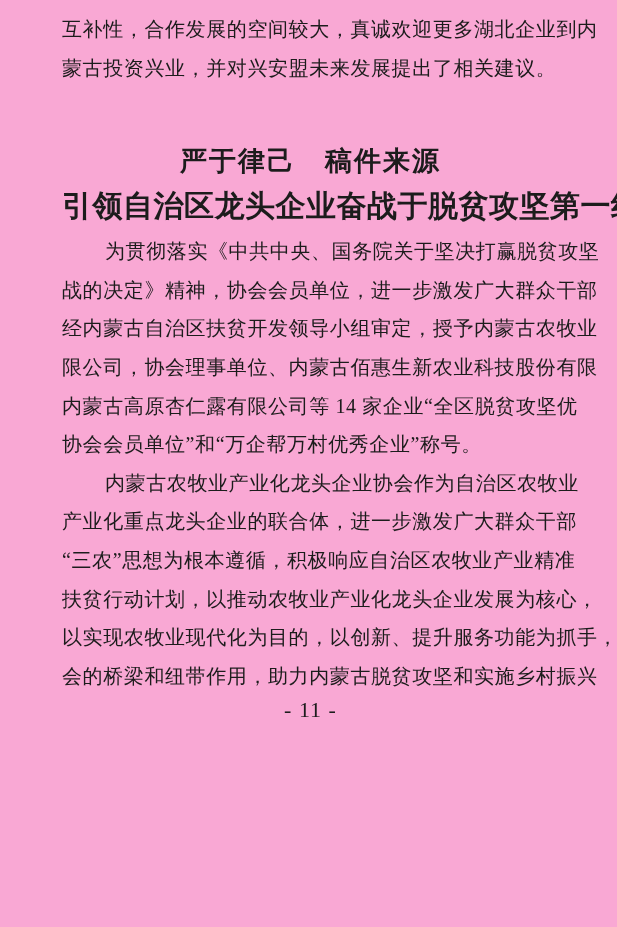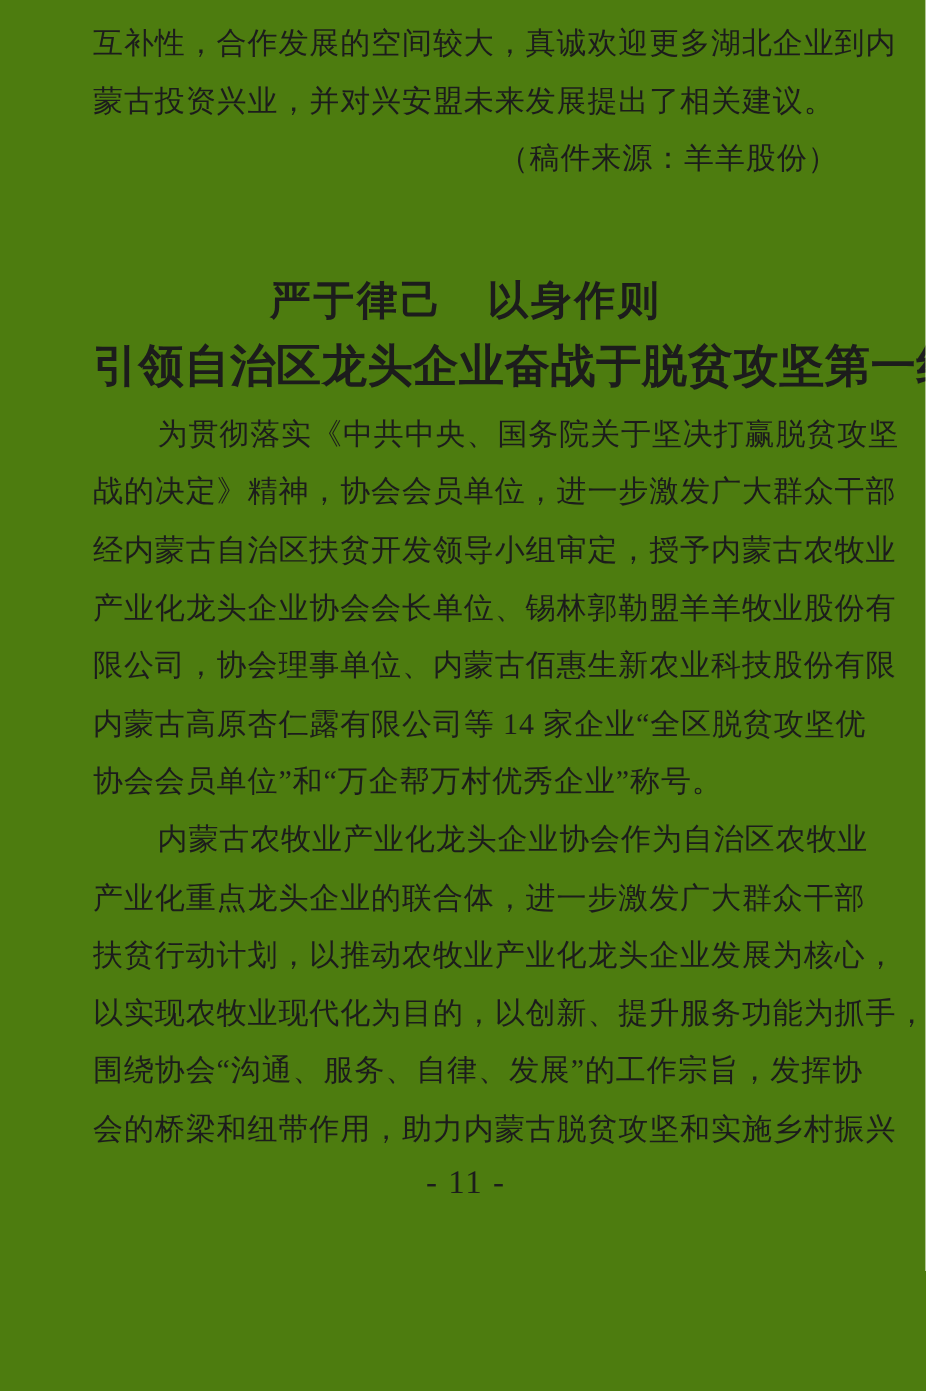--- a/index.html
+++ b/index.html
@@ -4,21 +4,21 @@
 <style>
   html, body {
     margin: 0;
     padding: 0;
     background: #ffffff;
   }
   .page {
     position: relative;
     width: 617px;
     height: 927px;
-    background: #4d7c0f;
+    background: #f9a8d4;
     box-sizing: border-box;
     padding: 10px 58px 0 62px;
     overflow: hidden;
     font-family: "Liberation Serif", "DejaVu Serif", serif;
     color: #1c1c1c;
   }
   .line {
     font-size: 20px;
     line-height: 38.6px;
     height: 38.6px;
@@ -62,35 +62,33 @@
   }
 </style>
 </head>
 <body>
 
 <div class="page">
 
   <div class="line">互补性，合作发展的空间较大，真诚欢迎更多湖北企业到内</div>
   <div class="line">蒙古投资兴业，并对兴安盟未来发展提出了相关建议。</div>
 
-  <div class="line right">（稿件来源：羊羊股份）</div>
 
-  <div class="h1">严于律己　以身作则</div>
+  <div class="h1">严于律己　稿件来源</div>
   <div class="h2">引领自治区龙头企业奋战于脱贫攻坚第一线</div>
 
   <div class="line indent body-start">为贯彻落实《中共中央、国务院关于坚决打赢脱贫攻坚</div>
   <div class="line">战的决定》精神，协会会员单位，进一步激发广大群众干部</div>
   <div class="line">经内蒙古自治区扶贫开发领导小组审定，授予内蒙古农牧业</div>
-  <div class="line">产业化龙头企业协会会长单位、锡林郭勒盟羊羊牧业股份有</div>
   <div class="line">限公司，协会理事单位、内蒙古佰惠生新农业科技股份有限</div>
   <div class="line">内蒙古高原杏仁露有限公司等 14 家企业“全区脱贫攻坚优</div>
   <div class="line">协会会员单位”和“万企帮万村优秀企业”称号。</div>
 
   <div class="line indent">内蒙古农牧业产业化龙头企业协会作为自治区农牧业</div>
   <div class="line">产业化重点龙头企业的联合体，进一步激发广大群众干部</div>
+  <div class="line">“三农”思想为根本遵循，积极响应自治区农牧业产业精准</div>
   <div class="line">扶贫行动计划，以推动农牧业产业化龙头企业发展为核心，</div>
   <div class="line">以实现农牧业现代化为目的，以创新、提升服务功能为抓手，</div>
-  <div class="line">围绕协会“沟通、服务、自律、发展”的工作宗旨，发挥协</div>
   <div class="line">会的桥梁和纽带作用，助力内蒙古脱贫攻坚和实施乡村振兴</div>
 
   <div class="pageno">- 11 -</div>
 
 </div>
 
 </body></html>

